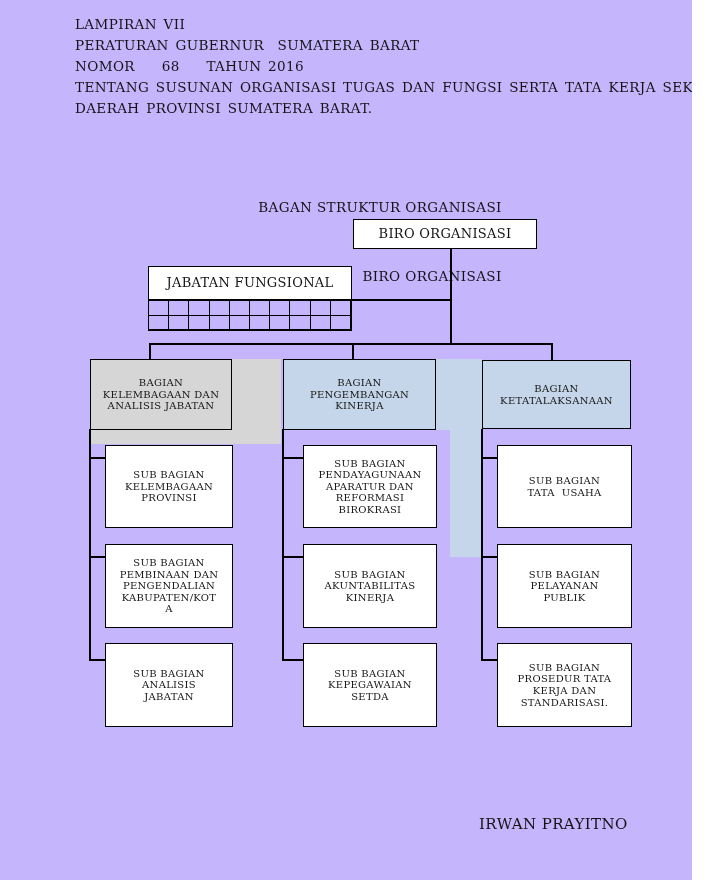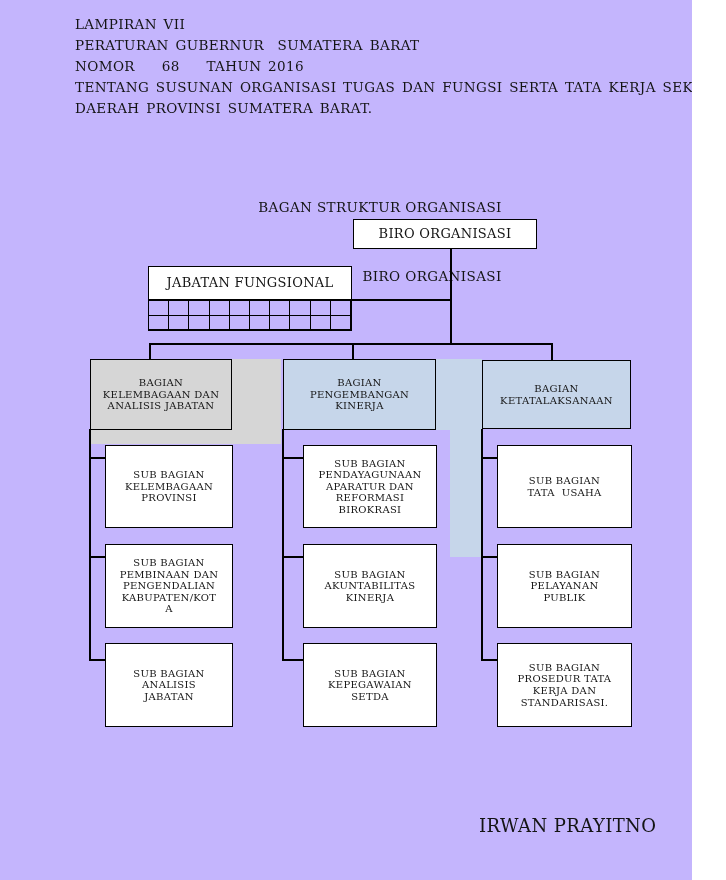--- a/index.html
+++ b/index.html
@@ -27,21 +27,21 @@
   .d2{left:283px;top:359px;width:153px;height:71px;}
   .d3{left:482px;top:360px;width:149px;height:69px;}
   .c1{left:105px;width:128px;} .c2{left:303px;width:134px;} .c3{left:497px;width:135px;}
   .r1{top:445px;height:83px;} .r2{top:544px;height:84px;} .r3{top:643px;height:84px;}
   
   .band{position:absolute;}
   
   .line{position:absolute;background:#000;}
   
   .sig1{position:absolute;left:430px;top:786px;font-size:13.5px;letter-spacing:0.4px;white-space:pre;}
-  .sig2{position:absolute;left:479px;top:815px;font-size:18px;letter-spacing:0.4px;white-space:pre;}
+  .sig2{position:absolute;left:479px;top:815px;font-size:15px;letter-spacing:0.4px;white-space:pre;}
 </style>
 </head>
 <body>
 
 <div class="page">
 
   <div class="hdr">
     <div>LAMPIRAN VII</div>
     <div>PERATURAN GUBERNUR  SUMATERA BARAT</div>
     <div>NOMOR    68    TAHUN 2016</div>

